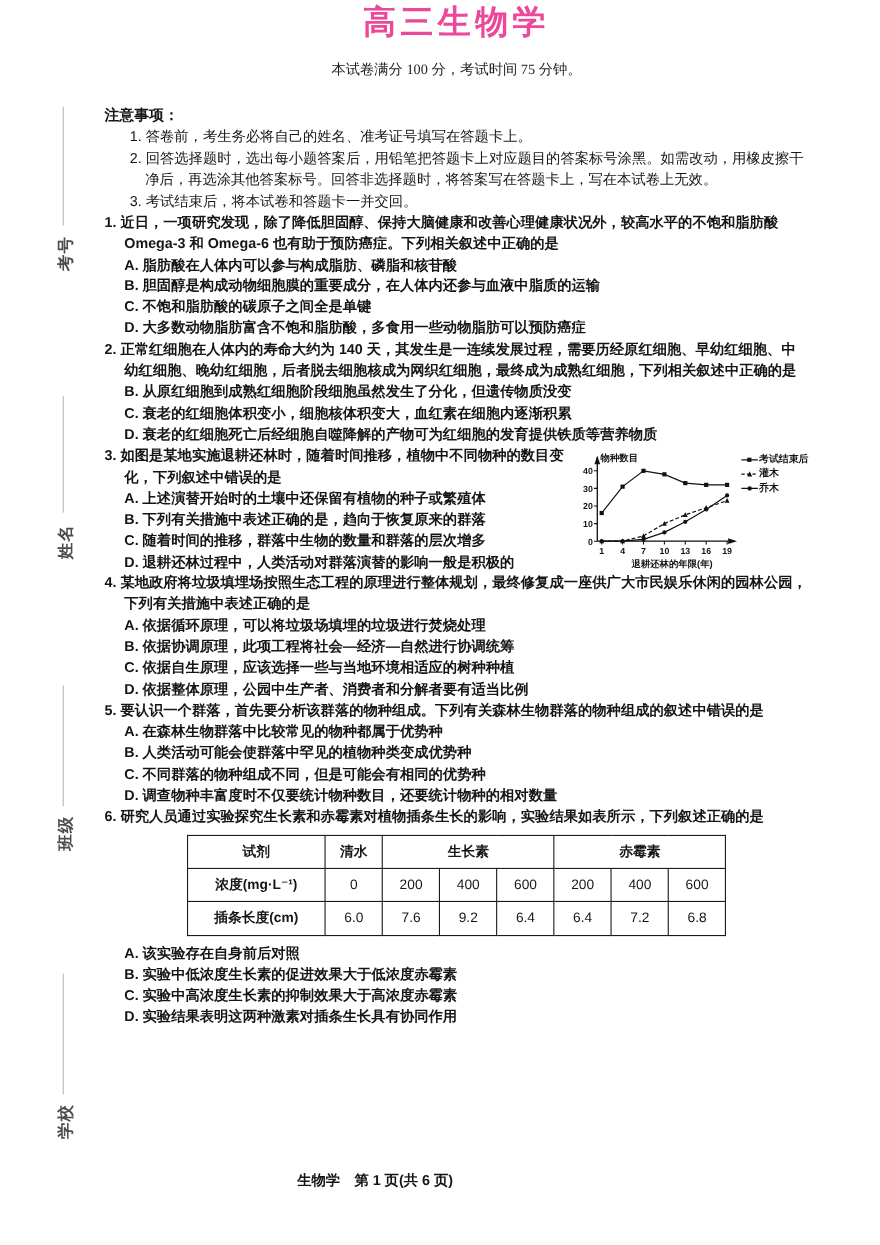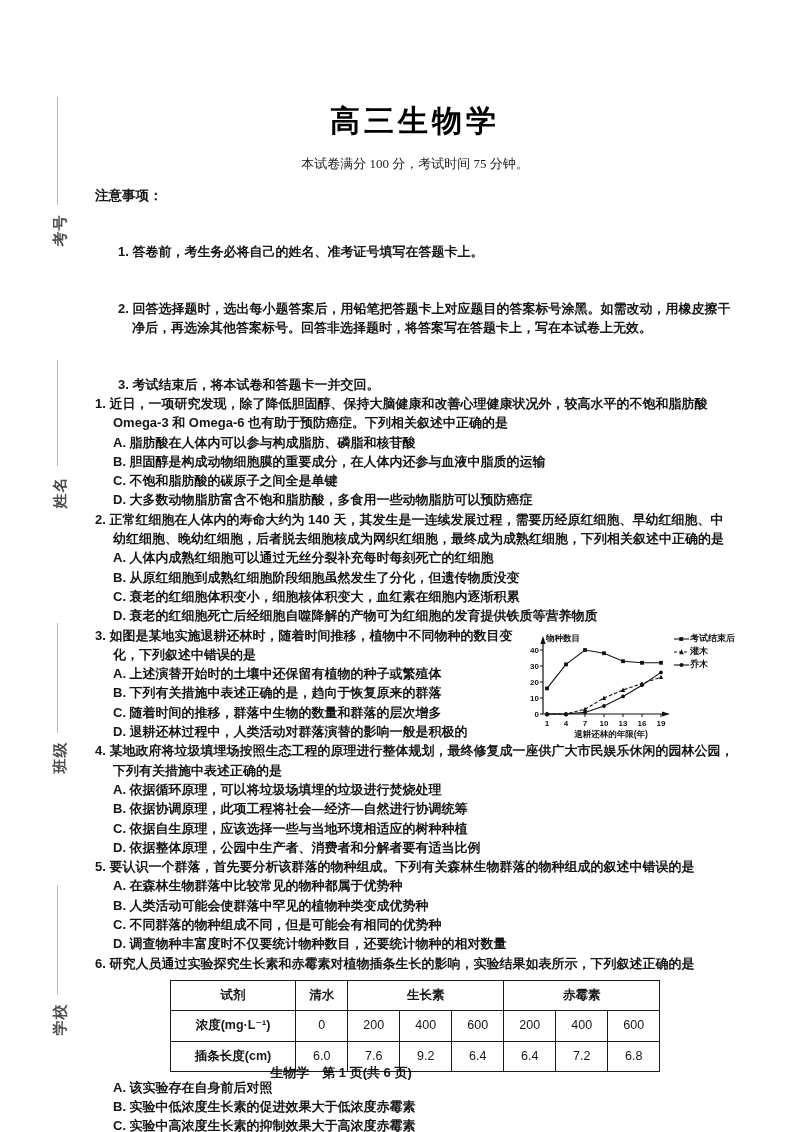--- a/index.html
+++ b/index.html
@@ -13,24 +13,24 @@
   .seal-group { position:absolute; left:38px; width:44px; }
   .seal-line { position:absolute; left:19px; width:1px; background:#b9b9b9; }
   .seal-label {
     position:absolute; left:0; width:44px; height:44px;
     display:flex; align-items:center; justify-content:center;
     color:#4d4d4d; font-weight:bold; font-size:15px; letter-spacing:1px;
   }
   .seal-label span { transform:rotate(-90deg); white-space:nowrap; display:block; }
   
   .main { position:absolute; left:95px; top:0; width:640px; }
-  .title { margin-top:101px; text-align:center; font-size:30px; font-weight:bold; letter-spacing:4px; color:#000000; }
+  .title { text-align:center; font-size:30px; font-weight:bold; letter-spacing:4px; color:#ec4899; }
   .subtitle { margin-top:13px; text-align:center; font-size:13px; font-family:"Liberation Serif","DejaVu Serif",serif; color:#1c1c1c; }
-  .notice-head { margin-top:14px; font-size:13.5px; font-weight:bold;font-family:Liberation Serif, serif; }
-  .notice-item { font-size:13px; font-weight:bold; line-height:19.5px; padding-left:37px; text-indent:-14px;margin-top:37px; }
+  .notice-head { margin-top:24px; font-size:13.5px; font-weight:bold;font-family:Liberation Serif, serif; }
+  .notice-item { font-size:13px; font-weight:normal; line-height:19.5px; padding-left:37px; text-indent:-14px; }
   .section-head { font-size:13px; font-weight:bold; line-height:20px; margin-top:1px; }
   .q { font-size:13px; line-height:19.3px; }
   .q-stem { padding-left:18px; text-indent:-18px; font-weight:bold; }
   .q-num { font-weight:bold; }
   .option { padding-left:18px; font-weight:bold; }
   
   .chart-float { float:right; width:212px; margin-left:6px; margin-top:2px; display:flex; }
   .chart-svg { flex:0 0 150px; }
   .legend { flex:1; padding-top:5px; }
   .legend-item { display:flex; align-items:center; height:13px; }
@@ -91,21 +91,20 @@
     <div class="q">
       <div class="q-stem"><span class="q-num">1.</span> <span>近日，一项研究发现，除了降低胆固醇、保持大脑健康和改善心理健康状况外，较高水平的不饱和脂肪酸 Omega-3 和 Omega-6 也有助于预防癌症。下列相关叙述中正确的是</span></div>
       <div class="option">A. 脂肪酸在人体内可以参与构成脂肪、磷脂和核苷酸</div>
       <div class="option">B. 胆固醇是构成动物细胞膜的重要成分，在人体内还参与血液中脂质的运输</div>
       <div class="option">C. 不饱和脂肪酸的碳原子之间全是单键</div>
       <div class="option">D. 大多数动物脂肪富含不饱和脂肪酸，多食用一些动物脂肪可以预防癌症</div>
     </div>
 
     <div class="q">
       <div class="q-stem"><span class="q-num">2.</span> <span>正常红细胞在人体内的寿命大约为 140 天，其发生是一连续发展过程，需要历经原红细胞、早幼红细胞、中幼红细胞、晚幼红细胞，后者脱去细胞核成为网织红细胞，最终成为成熟红细胞，下列相关叙述中正确的是</span></div>
-      <div class="option">A. 人体内成熟红细胞可以通过无丝分裂补充每时每刻死亡的红细胞</div>
       <div class="option">B. 从原红细胞到成熟红细胞阶段细胞虽然发生了分化，但遗传物质没变</div>
       <div class="option">C. 衰老的红细胞体积变小，细胞核体积变大，血红素在细胞内逐渐积累</div>
       <div class="option">D. 衰老的红细胞死亡后经细胞自噬降解的产物可为红细胞的发育提供铁质等营养物质</div>
     </div>
 
     <div class="q clearfix">
       <div class="chart-float">
         <svg class="chart-svg" id="chart-svg" viewBox="0 0 150 112">
             <line x1="20" y1="86" x2="20" y2="10" stroke="#111" stroke-width="1.2"></line>
             <polygon points="17.4,16 20,8 22.6,16" fill="#111"></polygon>

